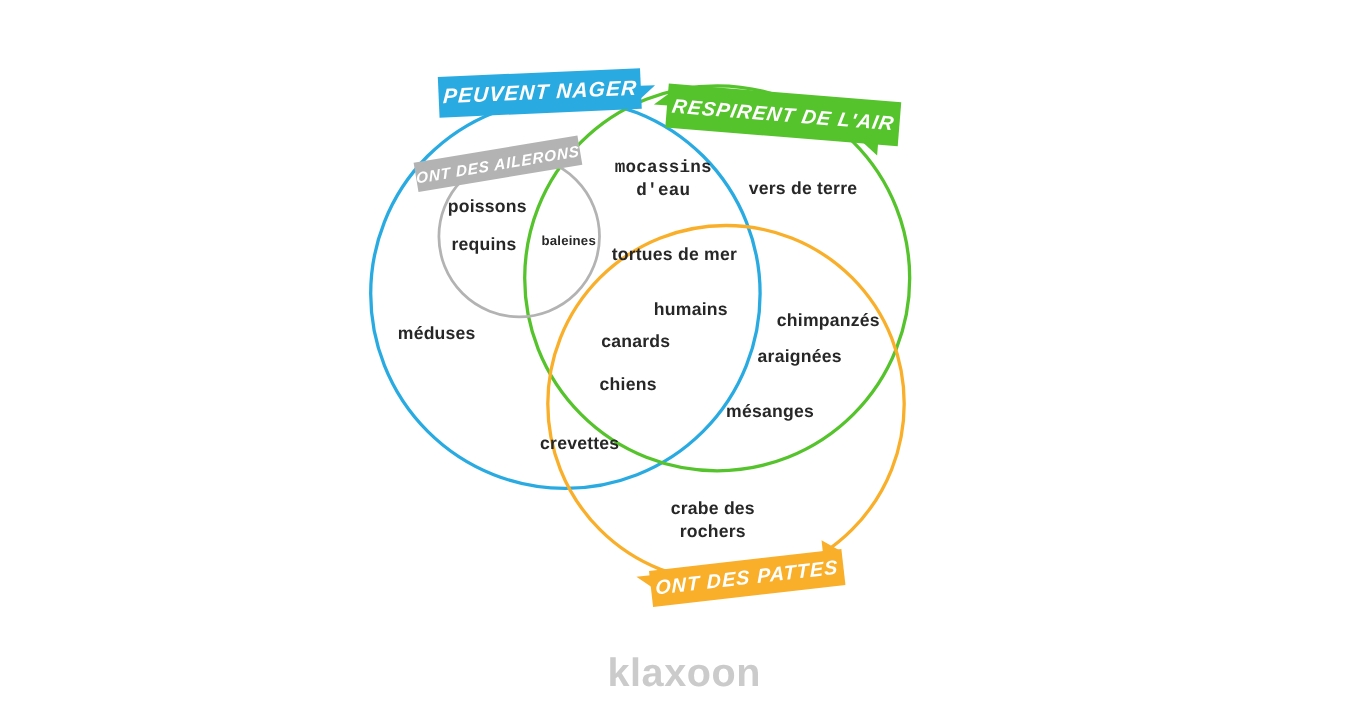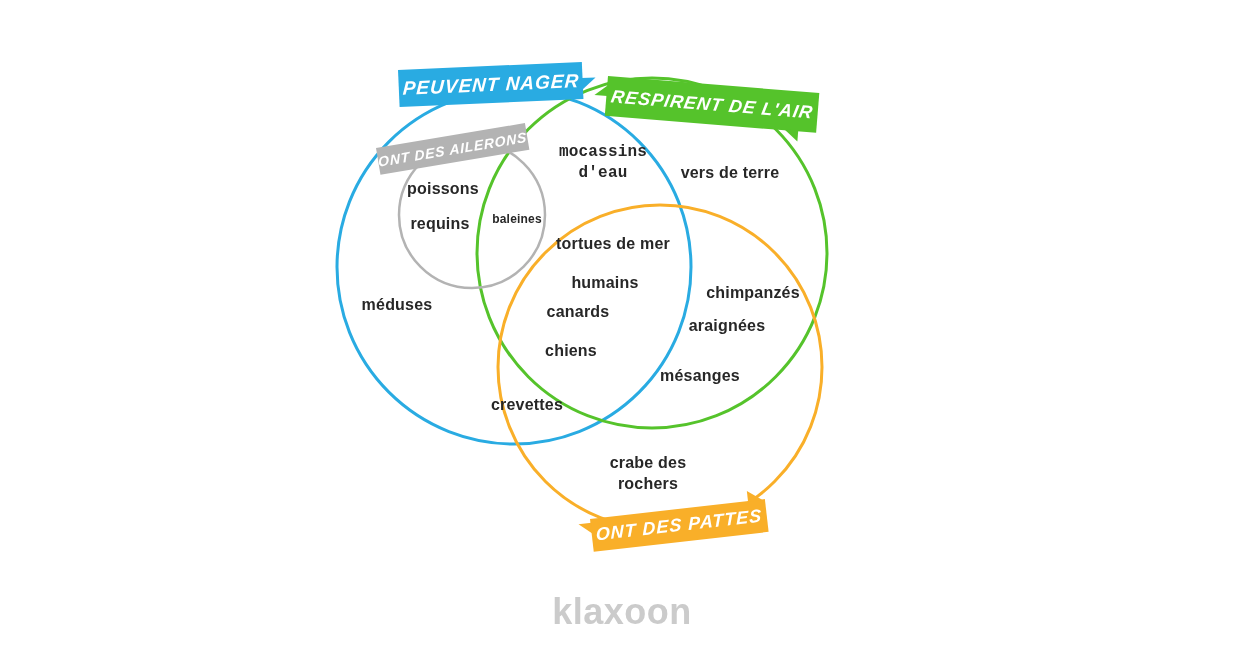--- a/index.html
+++ b/index.html
@@ -141,23 +141,23 @@
 
   <div class="item small" style="left:517px; top:219px;">baleines</div>
 
   <div class="item" style="left:397px; top:304px;">méduses</div>
 
   <div class="item" style="left:603px; top:163px;font-family:Liberation Mono, monospace;">mocassins
 d'eau</div>
 
   <div class="item" style="left:730px; top:172px;">vers de terre</div>
 
-  <div class="item" style="left:613px; top:243px;text-align:right;">tortues de mer</div>
+  <div class="item" style="left:613px; top:232px;text-align:right;">tortues de mer</div>
 
-  <div class="item" style="left:605px; top:282px;">humains</div>
+  <div class="item" style="left:628px; top:282px;">humains</div>
 
   <div class="item" style="left:578px; top:311px;">canards</div>
 
   <div class="item" style="left:571px; top:350px;">chiens</div>
 
   <div class="item" style="left:737px; top:292px;padding-left:32px;">chimpanzés</div>
 
   <div class="item" style="left:727px; top:325px;">araignées</div>
 
   <div class="item" style="left:700px; top:375px;">mésanges</div>

